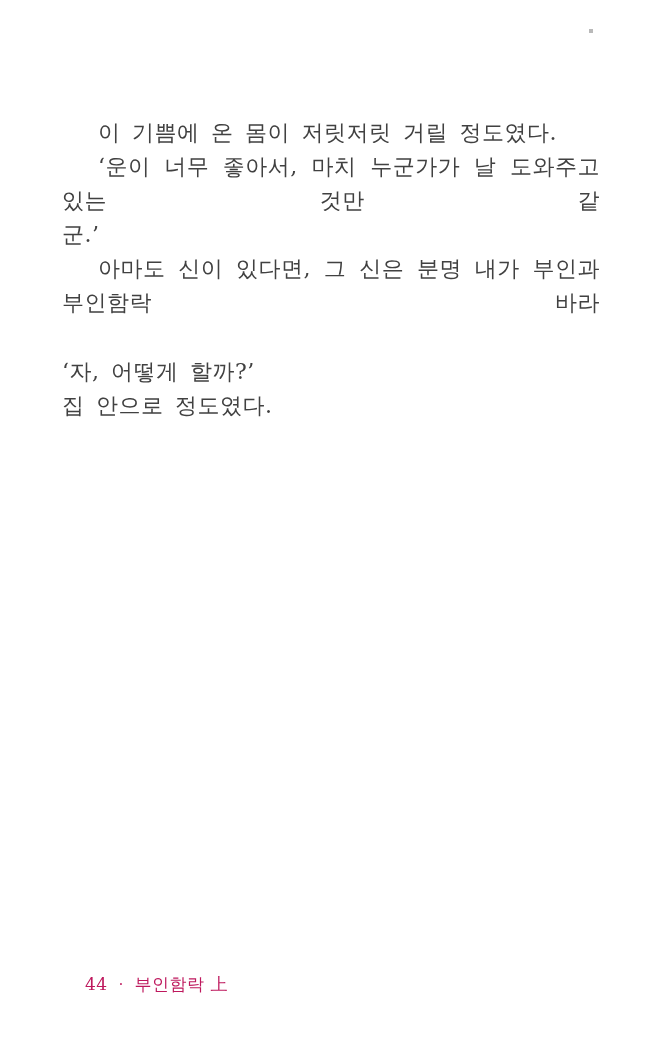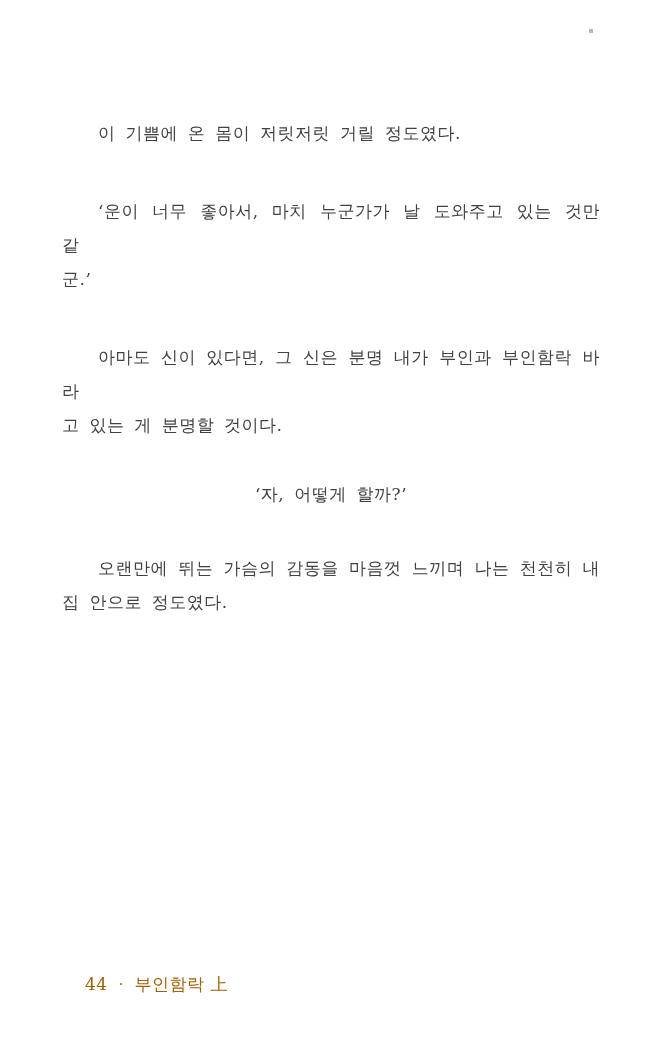--- a/index.html
+++ b/index.html
@@ -18,52 +18,50 @@
     background: #ffffff;
     font-family: "DejaVu Serif", "Liberation Serif", serif;
     color: #414141;
   }
 
   .text-block {
     position: absolute;
     top: 116px;
     left: 62px;
     width: 538px;
-    font-size: 17px;
+    font-size: 22px;
     line-height: 34px;
     letter-spacing: 0.5px;
     word-spacing: 4px;
   }
 
   .line { display: block; white-space: nowrap; }
 
   .line.indent { text-indent: 36px; }
 
   .line.fill {
     white-space: normal;
     text-align: justify;
     text-align-last: justify;
-    margin-top: 44px;
   }
 
   .line.centered {
-    text-align: center;
     white-space: normal;
     margin-top: 35px;
   }
 
   .line.after-quote { margin-top: 40px; }
 
   .footer {
     position: absolute;
     left: 85px;
     top: 972px;
     font-size: 17px;
     line-height: 24px;
-    color: #a16207;
+    color: #be185d;
     letter-spacing: 0.5px;
   }
 
   .footer .sep {
     display: inline-block;
     margin: 0 11px;
     font-size: 14px;
     vertical-align: 1px;
   }
 
@@ -85,25 +83,23 @@
 
   <div class="text-block">
     <span class="line indent">이 기쁨에 온 몸이 저릿저릿 거릴 정도였다.</span>
 
     <span class="line indent fill">‘운이 너무 좋아서, 마치 누군가가 날 도와주고 있는 것만 같</span>
 
     <span class="line">군.’</span>
 
     <span class="line indent fill">아마도 신이 있다면, 그 신은 분명 내가 부인과 부인함락 바라</span>
 
-    <span class="line">고 있는 게 분명할 것이다.</span>
 
     <span class="line centered">‘자, 어떻게 할까?’</span>
 
-    <span class="line indent fill after-quote">오랜만에 뛰는 가슴의 감동을 마음껏 느끼며 나는 천천히 내</span>
 
     <span class="line">집 안으로 정도였다.</span>
   </div>
 
   <div class="footer">
     <span>44</span><span class="sep">·</span><span>부인함락 上</span>
   </div>
 
 </div>
 

